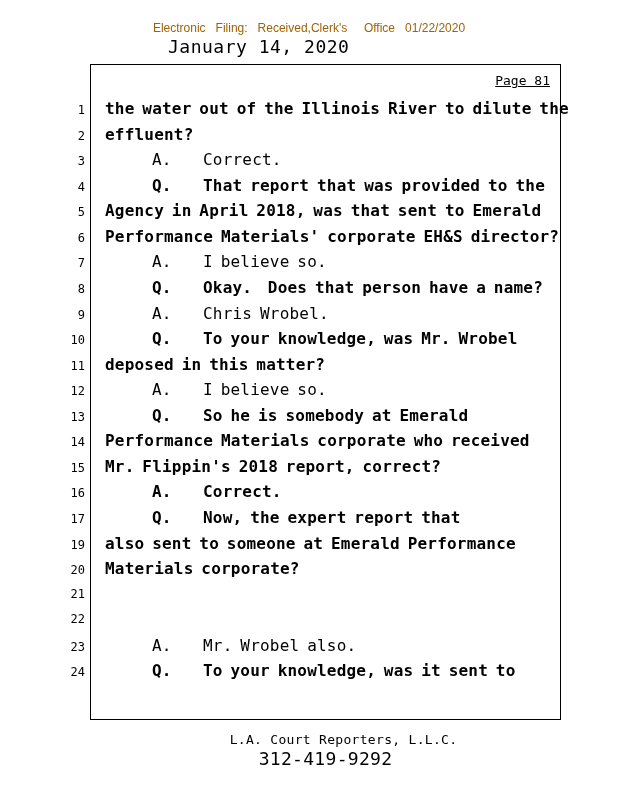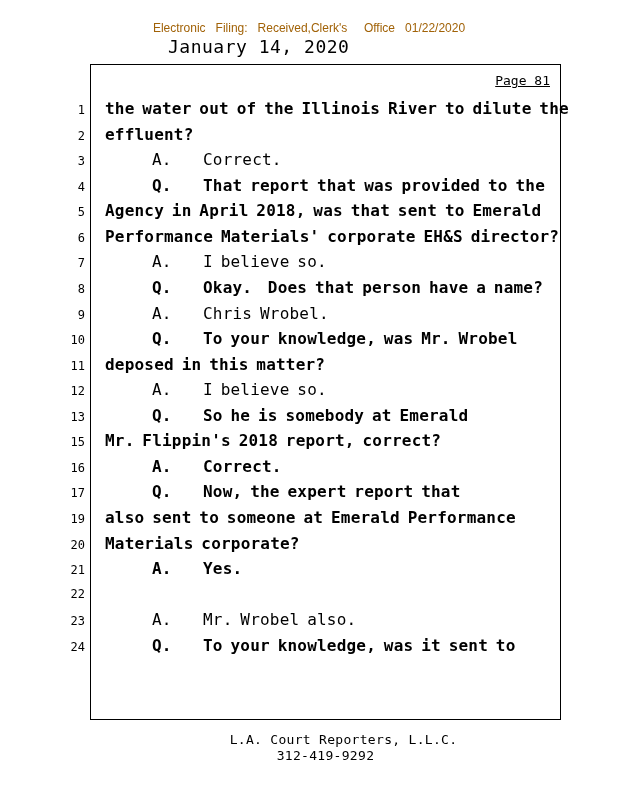--- a/index.html
+++ b/index.html
@@ -58,21 +58,21 @@
     word-spacing:-2px;
     letter-spacing:0.2px;
   }
   .line-text.light { font-weight:normal; }
   .footer-company {
     position:absolute; left:108px; top:732px; width:471px;
     text-align:center; font-size:13px; letter-spacing:0.3px;
   }
   .footer-phone {
     position:absolute; left:90px; top:748px; width:471px;
-    text-align:center; font-size:13px; letter-spacing:0.3px;
+    text-align:center; font-size:18px; letter-spacing:0.3px;
   }
 </style>
 </head>
 <body>
 
 <div class="header-filing">Electronic   Filing:   Received,Clerk's     Office   01/22/2020</div>
 
 <div class="header-date">January 14, 2020</div>
 
 <div class="page-box">
@@ -126,20 +126,24 @@
     </div>
     <div class="line-row">
       <span class="line-num">12</span>
       <span class="line-text light">      A.    I believe so.</span>
     </div>
     <div class="line-row">
       <span class="line-num">13</span>
       <span class="line-text">      Q.    So he is somebody at Emerald</span>
     </div>
     <div class="line-row">
+      <span class="line-num">14</span>
+      <span class="line-text">Performance Materials corporate who received</span>
+    </div>
+    <div class="line-row">
       <span class="line-num">15</span>
       <span class="line-text">Mr. Flippin's 2018 report, correct?</span>
     </div>
     <div class="line-row">
       <span class="line-num">16</span>
       <span class="line-text">      A.    Correct.</span>
     </div>
     <div class="line-row">
       <span class="line-num">17</span>
       <span class="line-text">      Q.    Now, the expert report that</span>
@@ -147,21 +151,20 @@
     <div class="line-row">
       <span class="line-num">19</span>
       <span class="line-text">also sent to someone at Emerald Performance</span>
     </div>
     <div class="line-row">
       <span class="line-num">20</span>
       <span class="line-text">Materials corporate?</span>
     </div>
     <div class="line-row">
       <span class="line-num">21</span>
-      <span class="line-text">      A.    Yes.</span>
     </div>
     <div class="line-row">
       <span class="line-num">22</span>
     </div>
     <div class="line-row">
       <span class="line-num">23</span>
       <span class="line-text light">      A.    Mr. Wrobel also.</span>
     </div>
     <div class="line-row">
       <span class="line-num">24</span>

